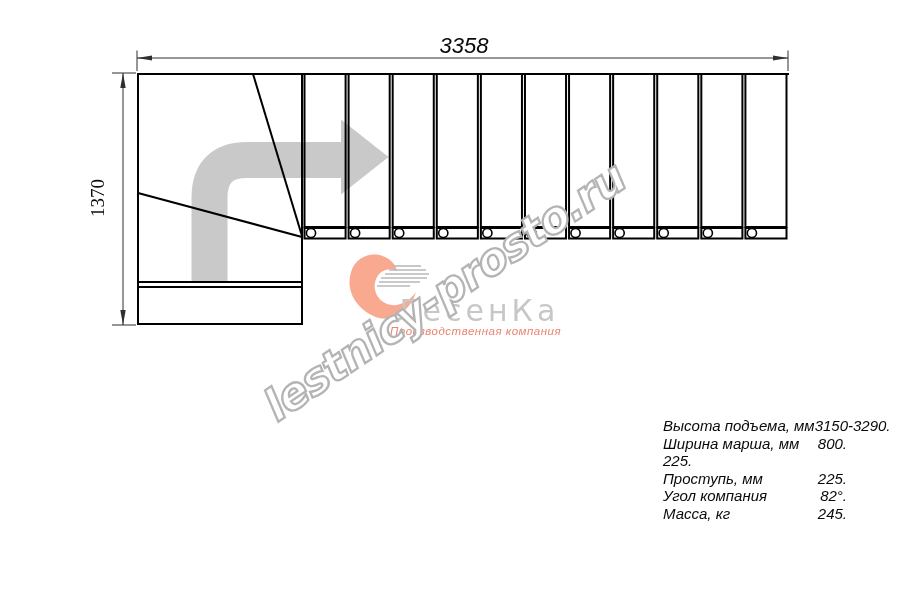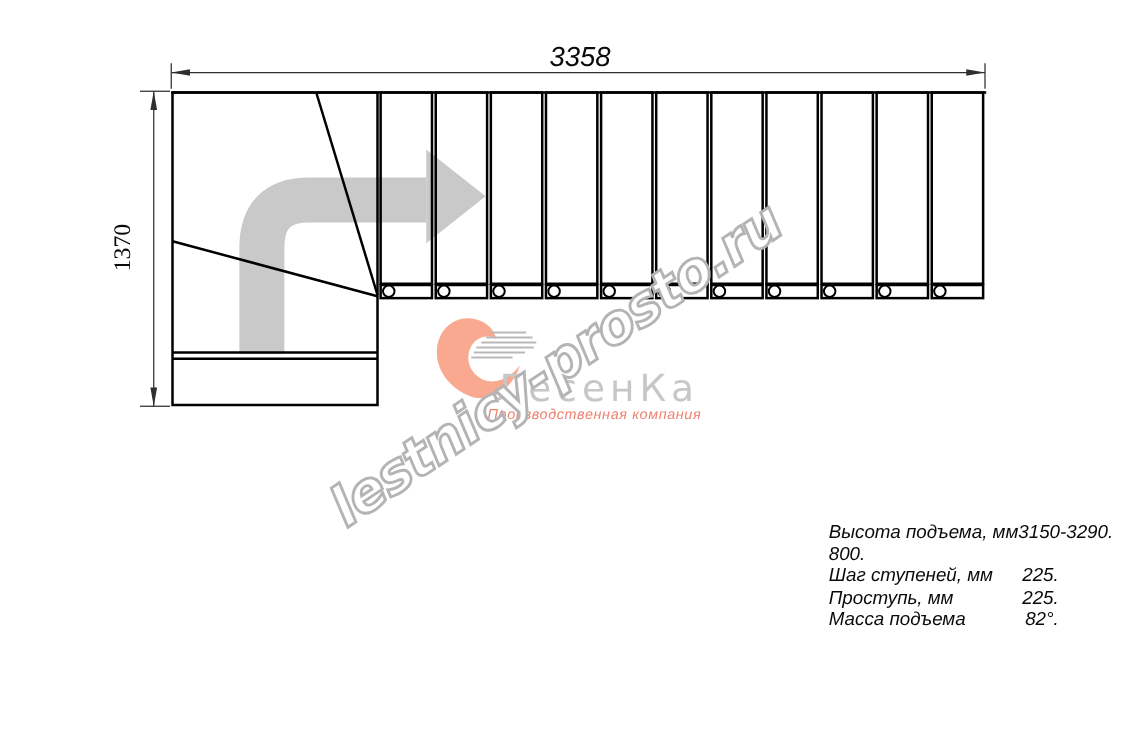--- a/index.html
+++ b/index.html
@@ -115,27 +115,31 @@
 
   <text transform="translate(453,304) rotate(-34)" text-anchor="middle" fill="#ffffff" stroke="#b4b4b4" stroke-width="2.3" style="font:bold italic 44px 'DejaVu Sans', sans-serif; letter-spacing:-1px;">lestnicy-prosto.ru</text>
 </svg>
 
 <div class="specs">
   <div class="spec-row">
     <span class="spec-label">Высота подъема, мм</span>
     <span class="spec-value">3150-3290.</span>
   </div>
   <div class="spec-row">
+    <span class="spec-label">Ширина марша, мм</span>
     <span class="spec-value">800.</span>
   </div>
   <div class="spec-row">
-    <span class="spec-label">Шаг ступеней, мм</span>
     <span class="spec-value">225.</span>
   </div>
   <div class="spec-row">
     <span class="spec-label">Проступь, мм</span>
     <span class="spec-value">225.</span>
   </div>
   <div class="spec-row">
-    <span class="spec-label">Масса подъема</span>
+    <span class="spec-label">Угол компания</span>
     <span class="spec-value">82°.</span>
+  </div>
+  <div class="spec-row">
+    <span class="spec-label">Масса, кг</span>
+    <span class="spec-value">245.</span>
   </div>
 </div>
 
 </body></html>

